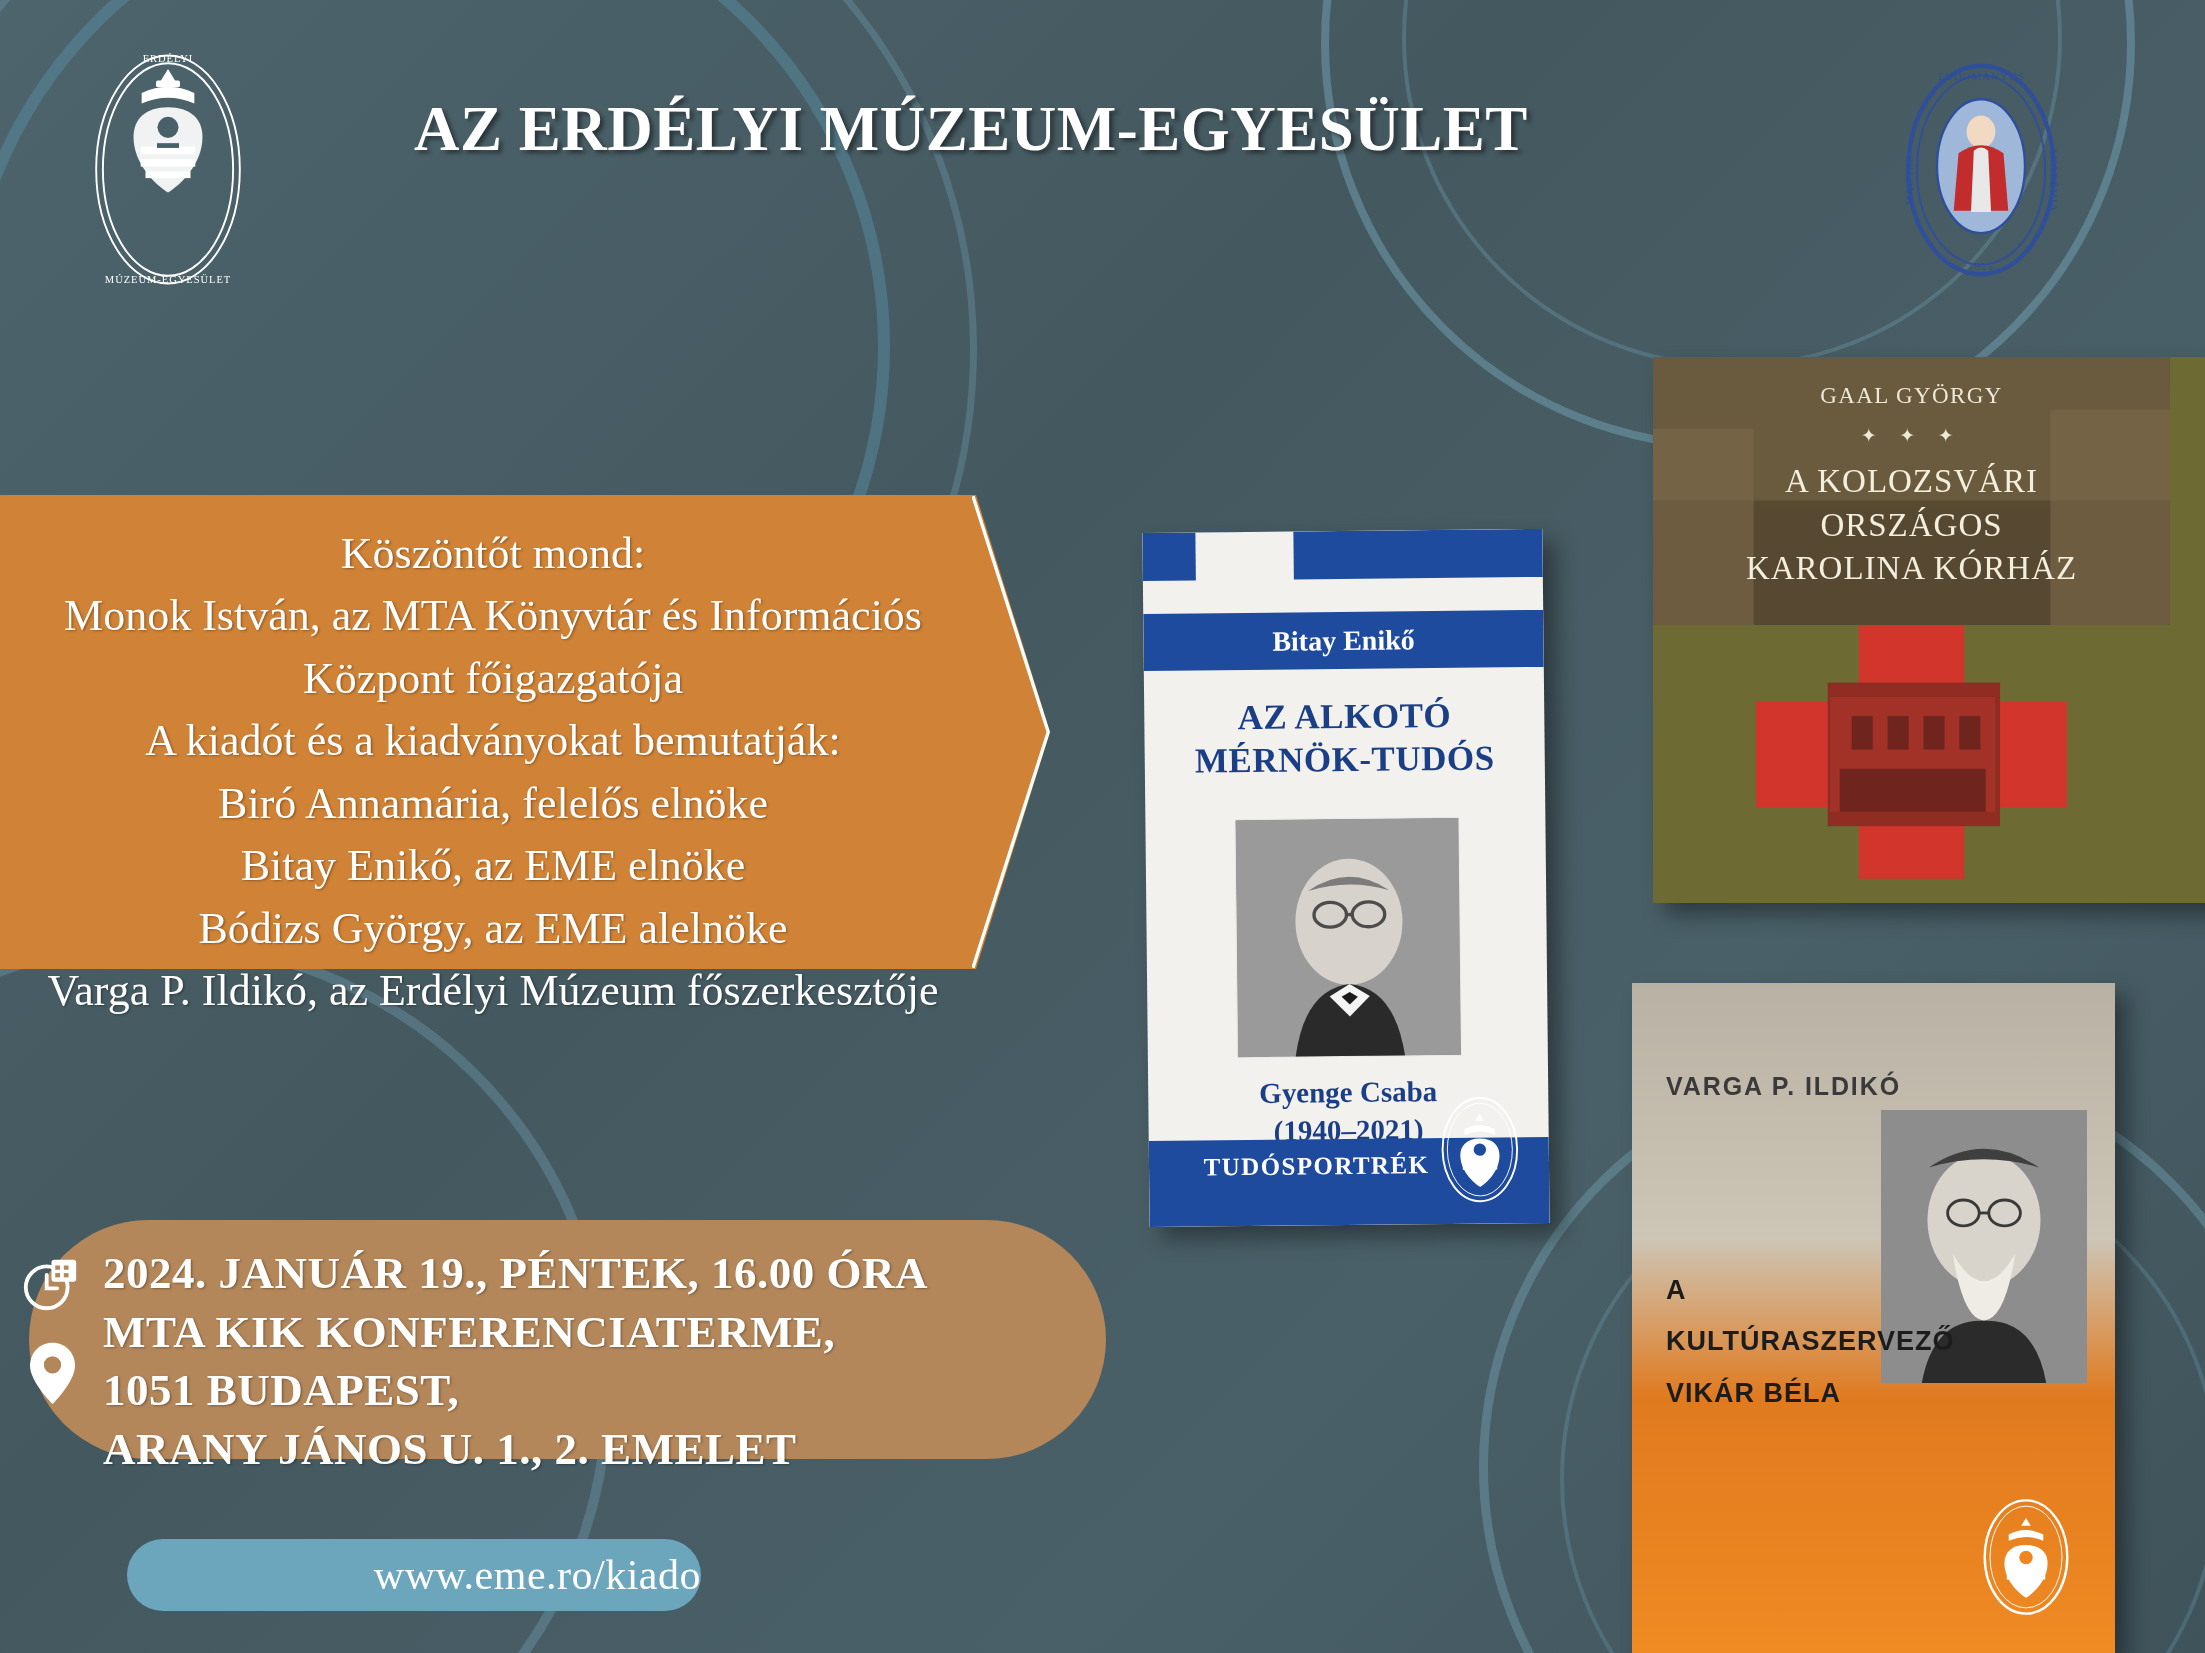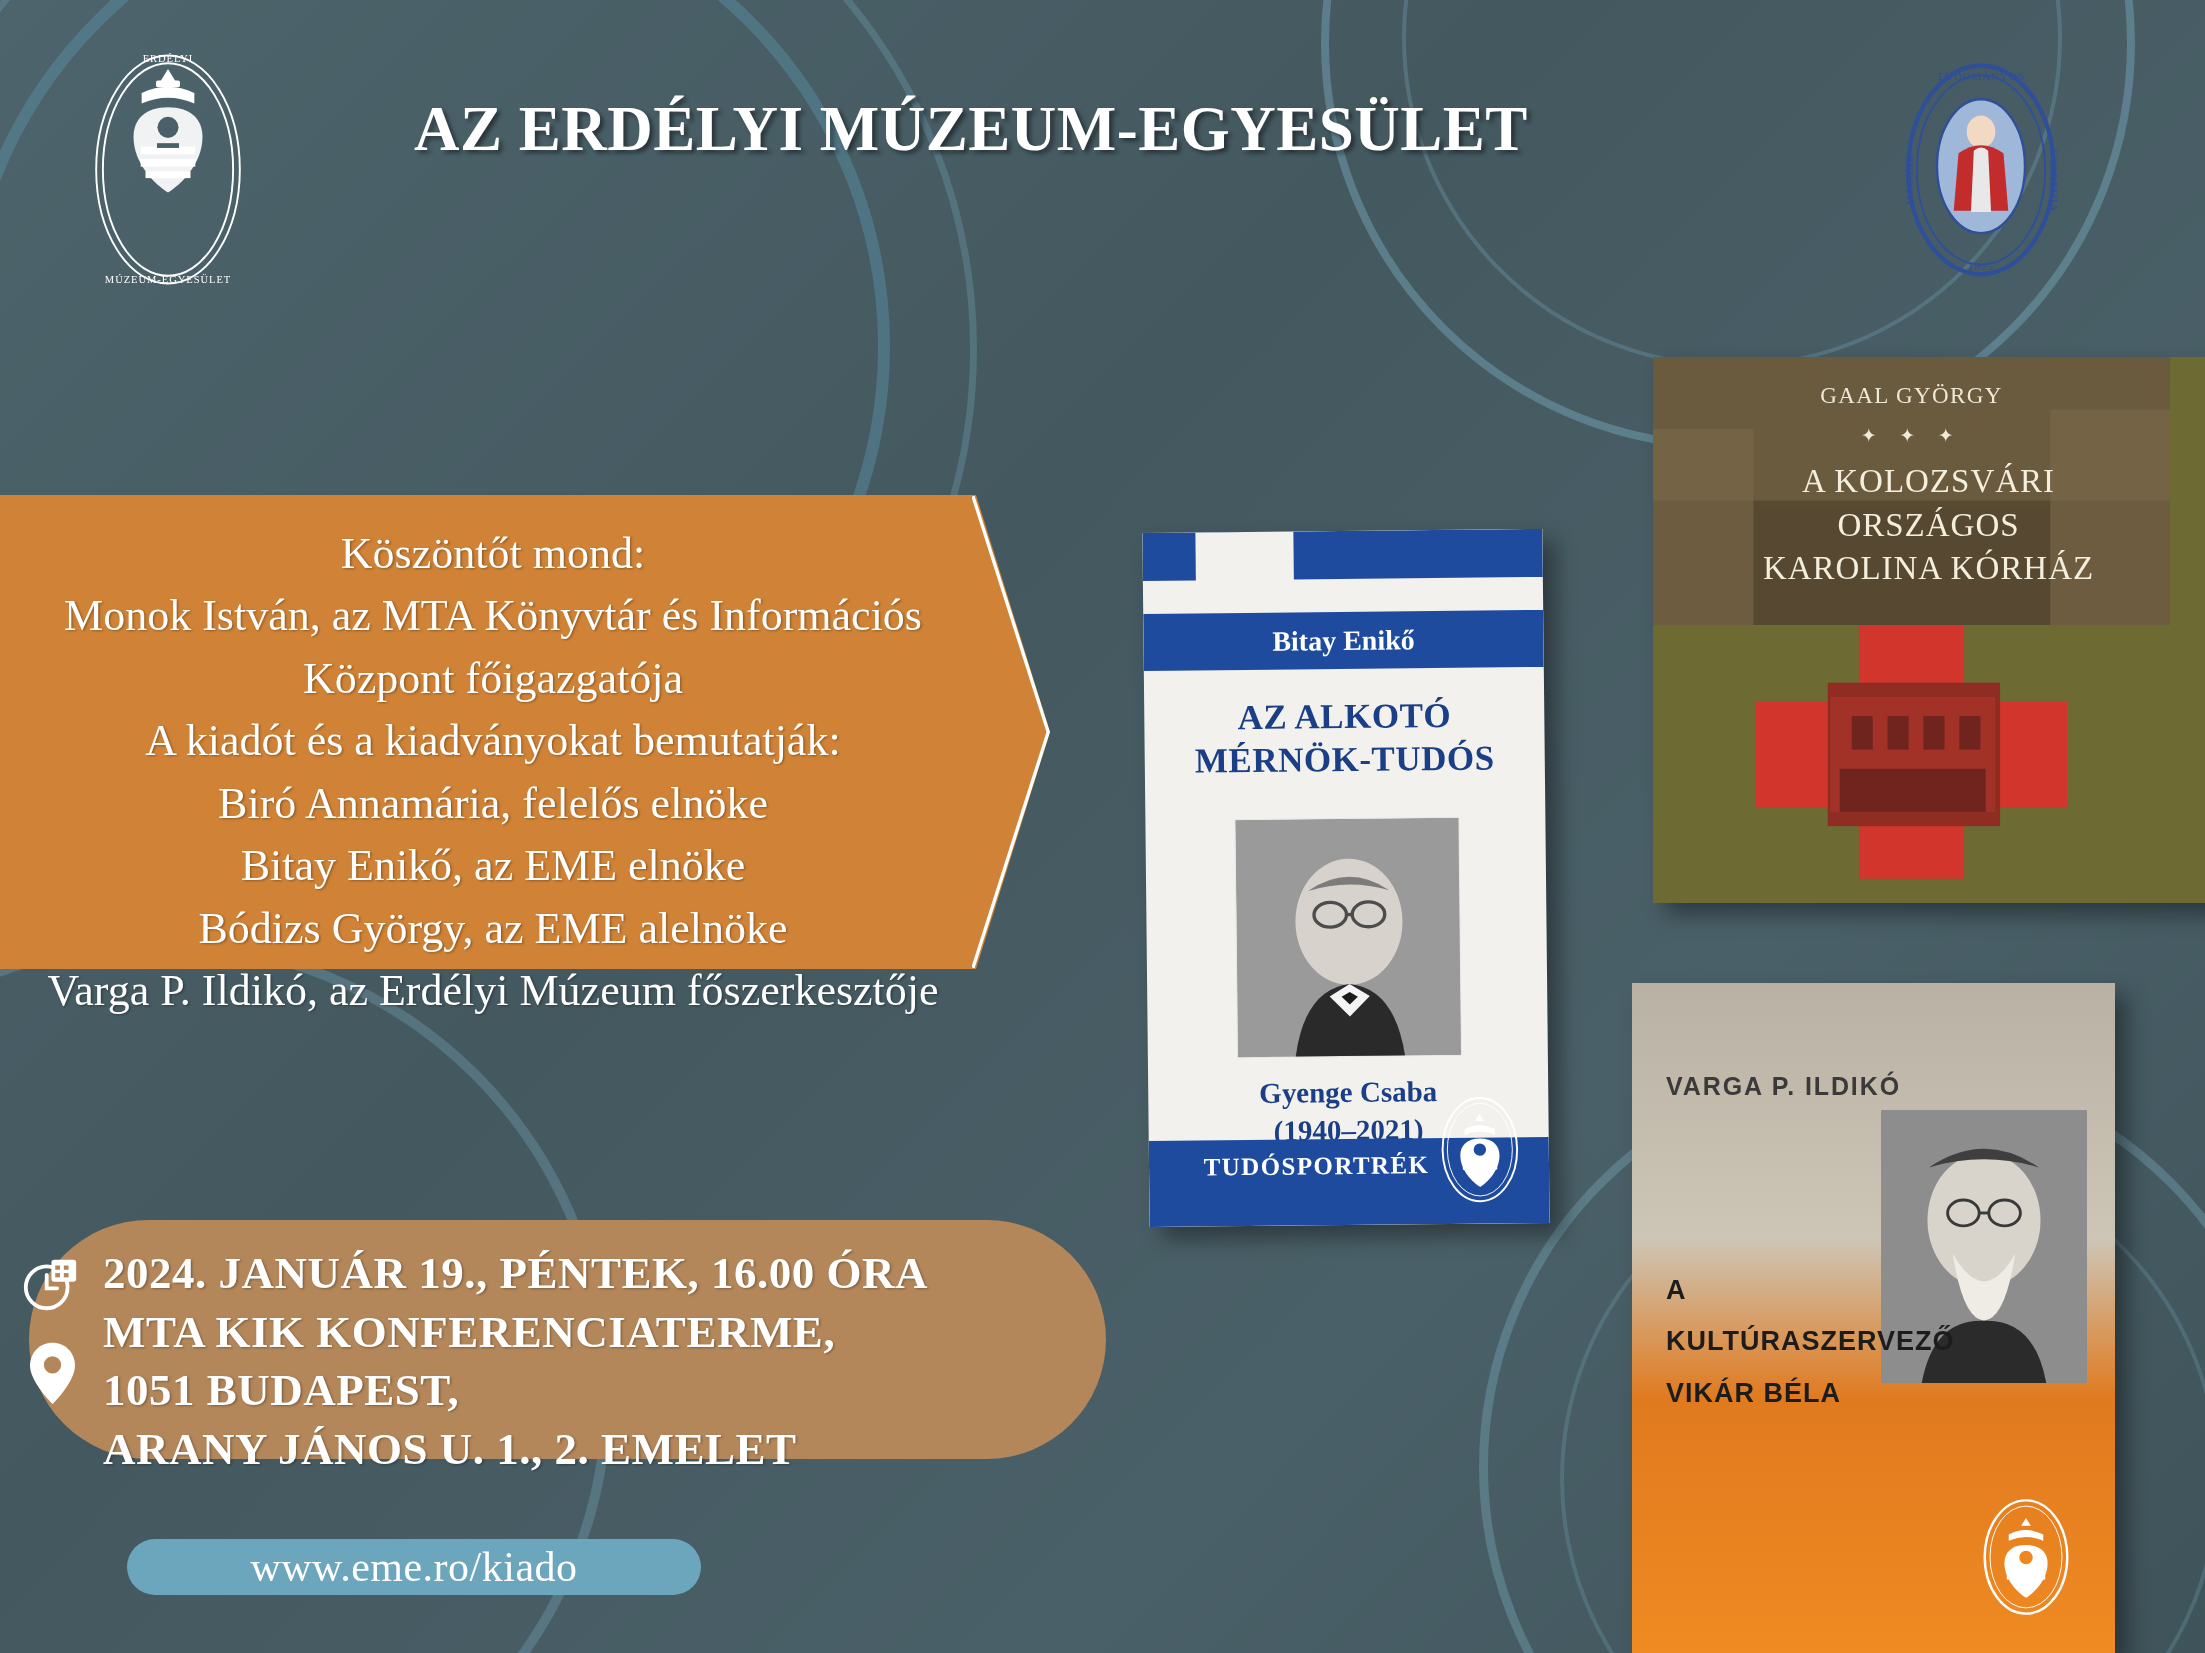--- a/index.html
+++ b/index.html
@@ -101,24 +101,24 @@
     letter-spacing: 0.5px;
     text-shadow: 1.4px 1.4px 2.4px rgba(0,0,0,0.30);
   }
   .icon-cal { position: absolute; left: 21.5px; top: 1256px; width: 57px; height: 57px; }
   .icon-pin { position: absolute; left: 26px; top: 1340px; width: 53px; height: 67px; }
 
   
   .url-pill {
     position: absolute;
     left: 127px; top: 1539px;
-    width: 574px; height: 56px;
+    width: 574px; height: 72px;
     background: #6ca6bd;
     border-radius: 38px;
-    display: flex; align-items: center; justify-content: center;
+    display: flex; align-items: center; justify-content: flex-end;
   }
   .url-pill span {
     color: #ffffff;
     font-family: "Liberation Serif", serif;
     font-size: 42px;
     letter-spacing: 0.5px;
   }
 
   
   .book1 {
@@ -180,21 +180,21 @@
   .b2-author {
     position: absolute; left: 0; top: 26px; width: 517px;
     text-align: center; color: #efe9d7;
     font-family: "Liberation Serif", serif; font-size: 23px; letter-spacing: 1.4px;
   }
   .b2-dots {
     position: absolute; left: 0; top: 67px; width: 517px;
     text-align: center; color: #efe9d7; font-size: 19px; letter-spacing: 8.6px;
   }
   .b2-title {
-    position: absolute; left: 17px; top: 103px; width: 517px;
+    position: absolute; left: 0; top: 103px; width: 517px;
     text-align: center; color: #f4eedd;
     font-family: "Liberation Serif", serif; font-size: 33px; line-height: 1.32; letter-spacing: 1px;
   }
   .b2-cross {
     position: absolute; left: 103px; top: 268px; width: 311px; height: 254px;
   }
 
   
   .book3 {
     position: absolute;

